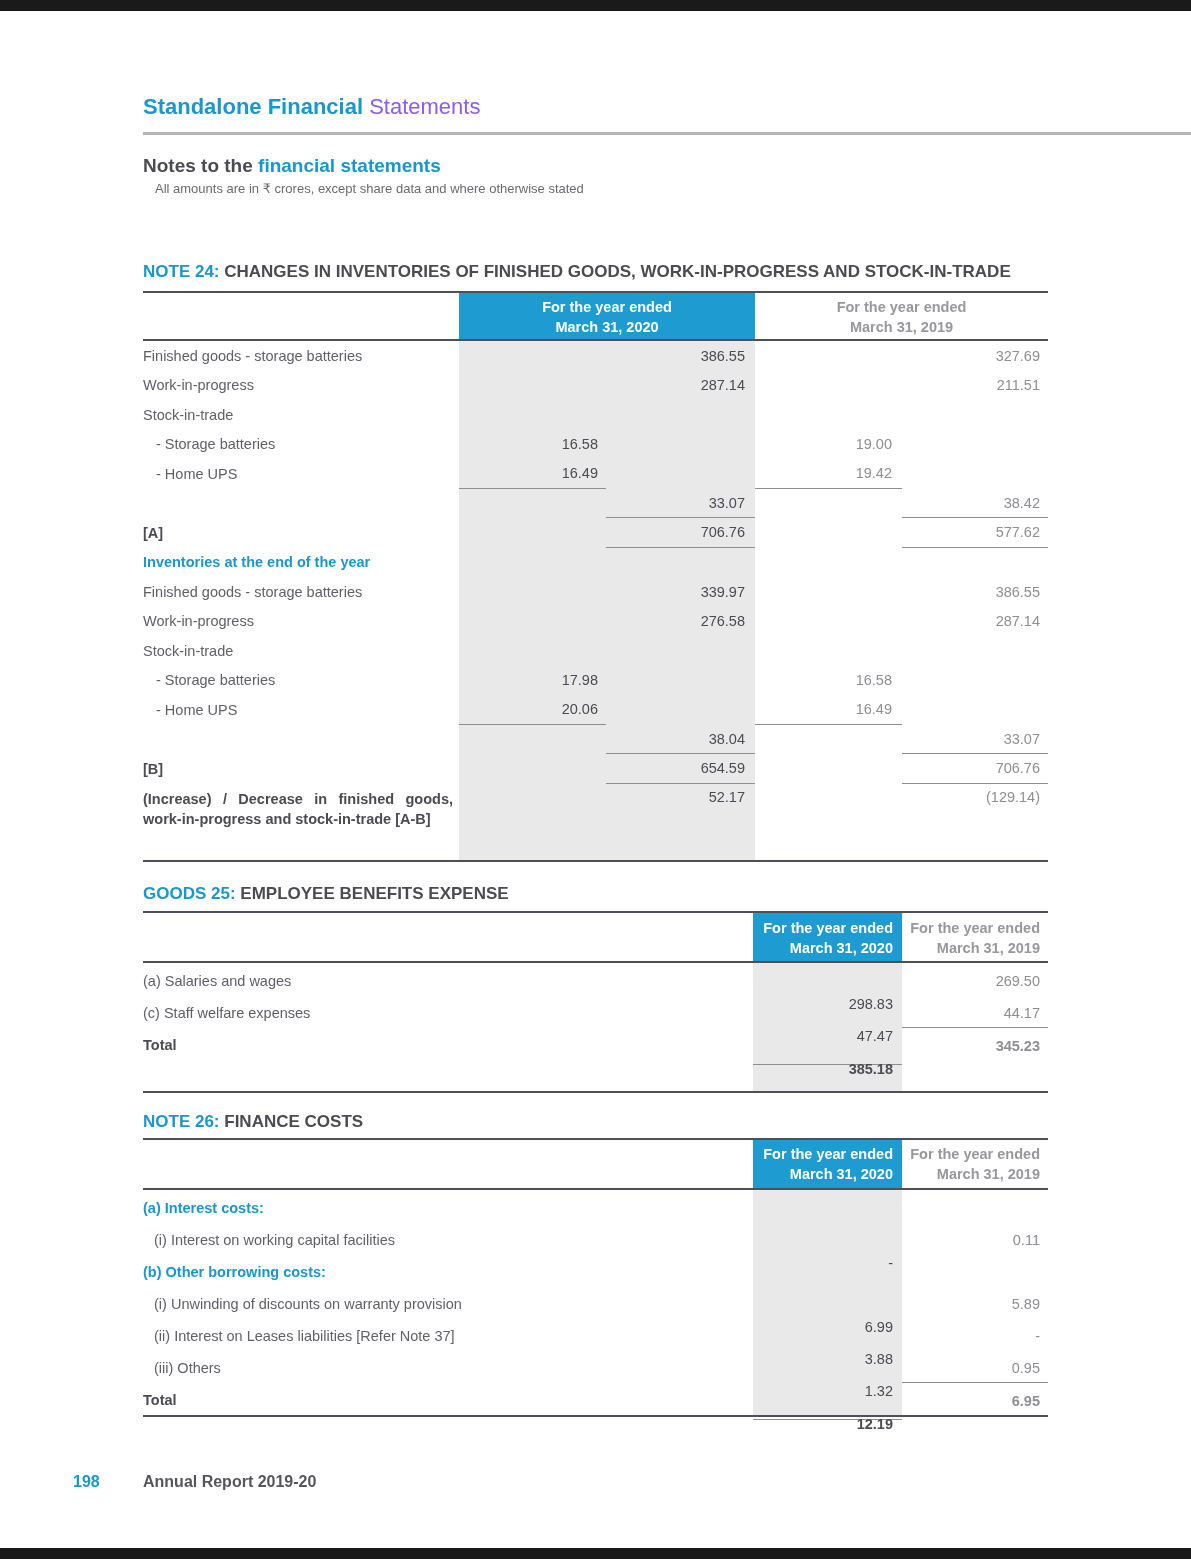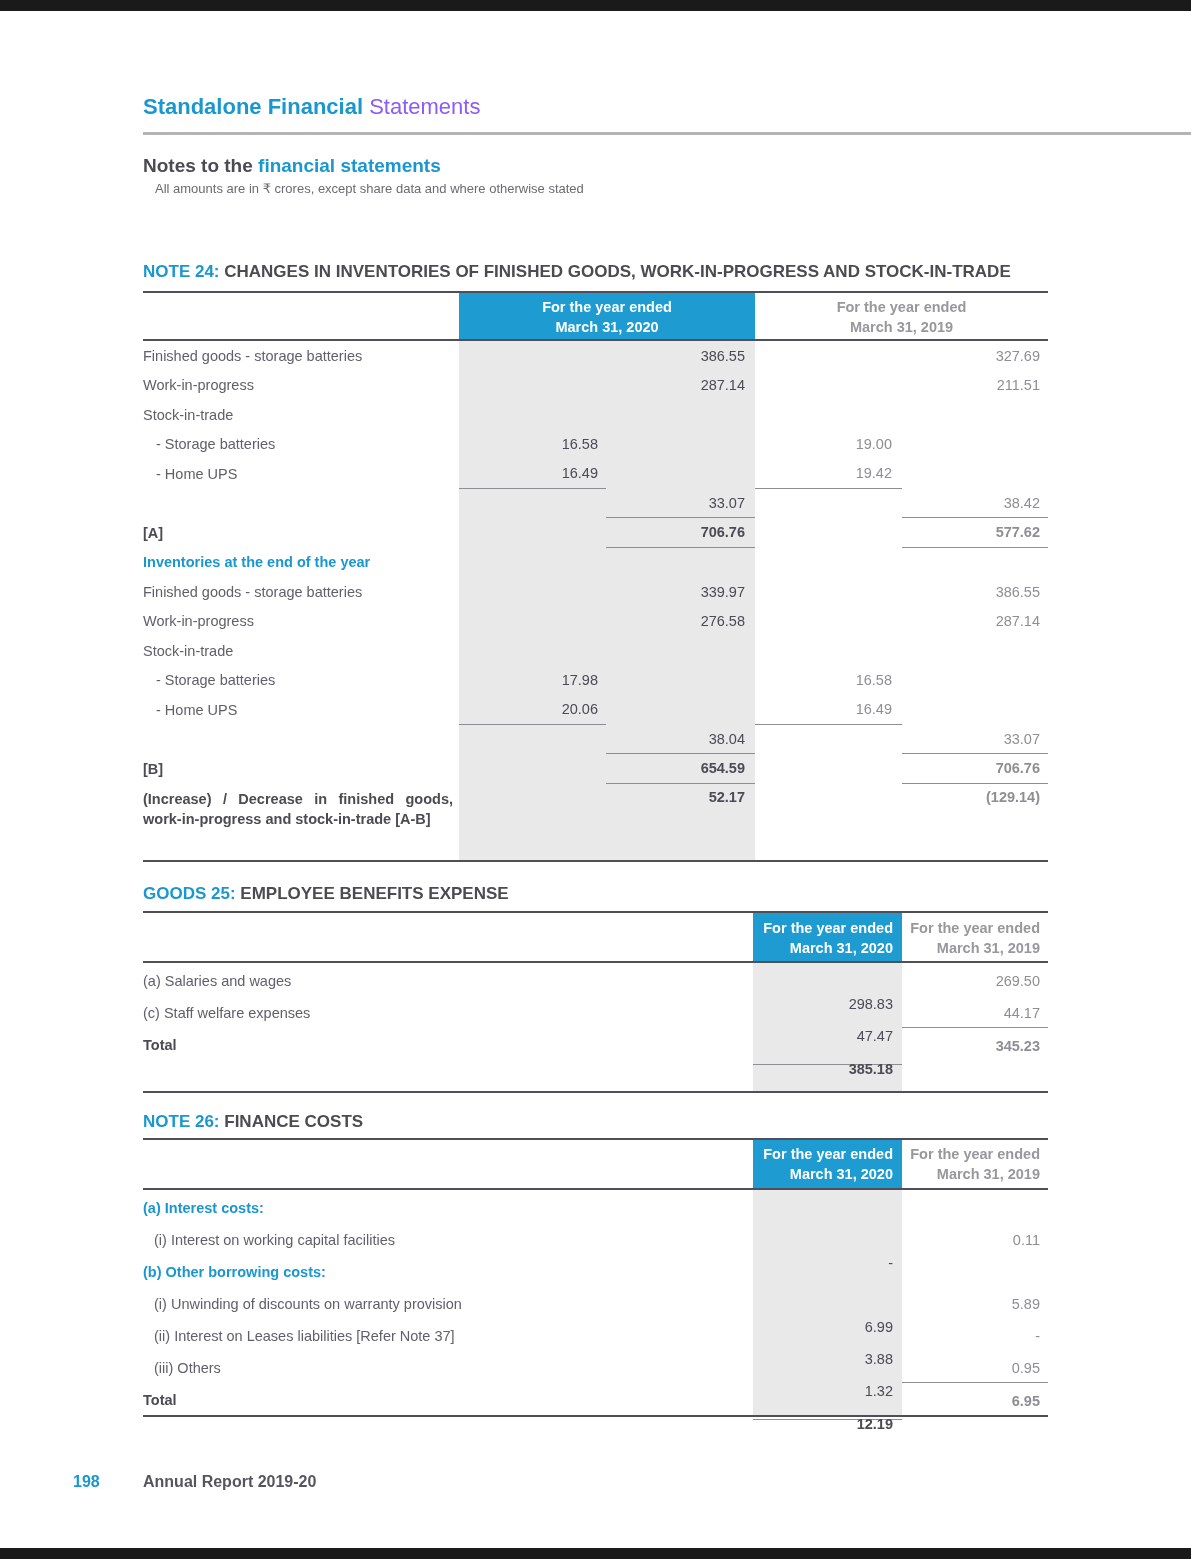--- a/index.html
+++ b/index.html
@@ -55,21 +55,21 @@
   .n24-row .lbl.indent{padding-left:13px;}
   .n24-row .lbl.blue{color:var(--blue);font-weight:bold;}
   .n24-row .lbl.bold{color:var(--dark);font-weight:bold;text-align:justify;padding-right:6px;line-height:20px;}
   .cell{box-sizing:border-box;text-align:right;height:100%;display:flex;align-items:center;justify-content:flex-end;}
   .n24-row.tall .cell{align-items:flex-start;}
   .c20in{width:147px;padding-right:8px;}
   .c20out{width:149px;padding-right:10px;}
   .c19in{width:147px;padding-right:10px;}
   .c19out{width:146px;padding-right:8px;}
   .v20{color:var(--dark);} .v19{color:var(--light);}
-  .vbold{font-weight:bold;}
+  .vbold{font-weight:normal;}
   .rl{border-bottom:1.5px solid var(--lightline);}
 
   
   .nt-rows{position:absolute;left:143px;width:905px;}
   #n25-rows{top:963px;} #n26-rows{top:1190px;}
   .nt-row{display:flex;height:32px;font-size:14.5px;}
   .nt-row.total{height:32px;}
   .nt-row > div{display:flex;align-items:center;padding-top:4px;box-sizing:border-box;}
   .nt-row .lbl{width:610px;color:var(--label);}
   .nt-row .lbl.indent{padding-left:11px;}

